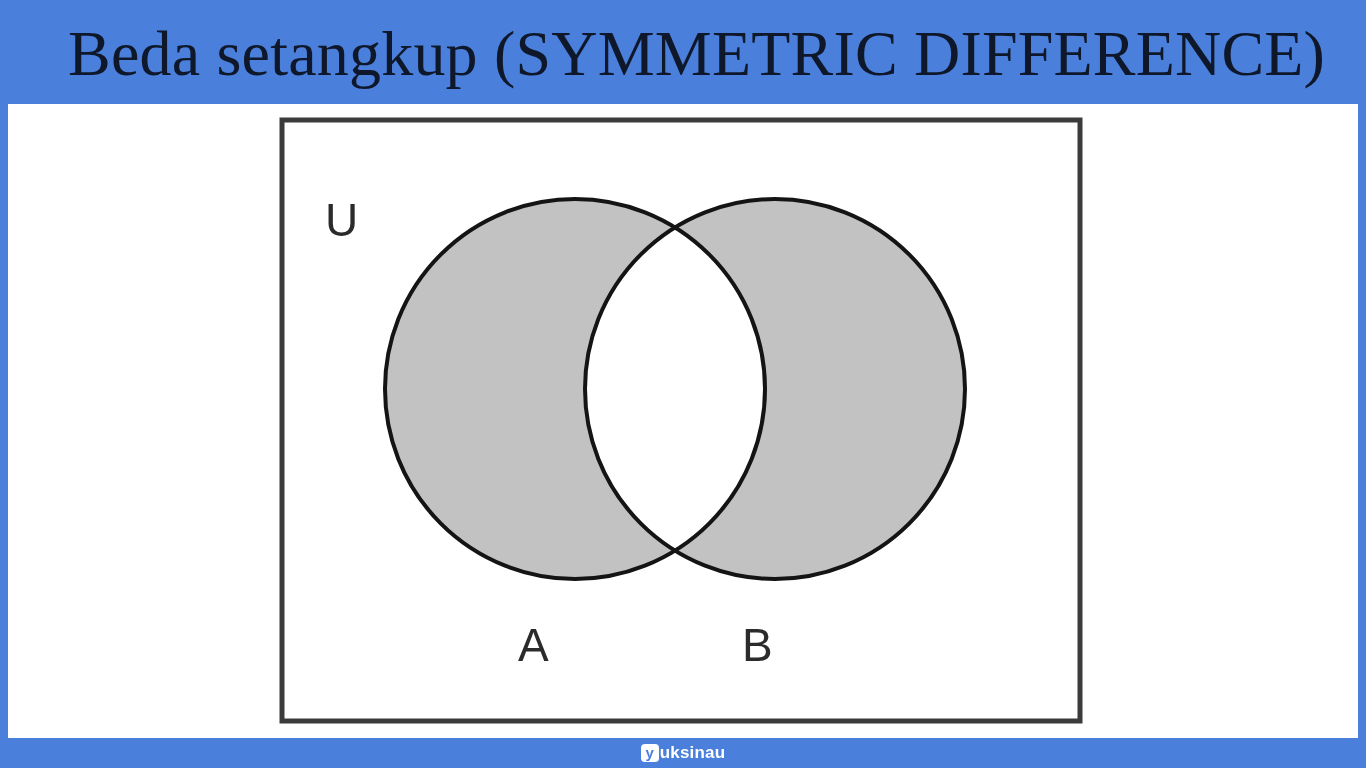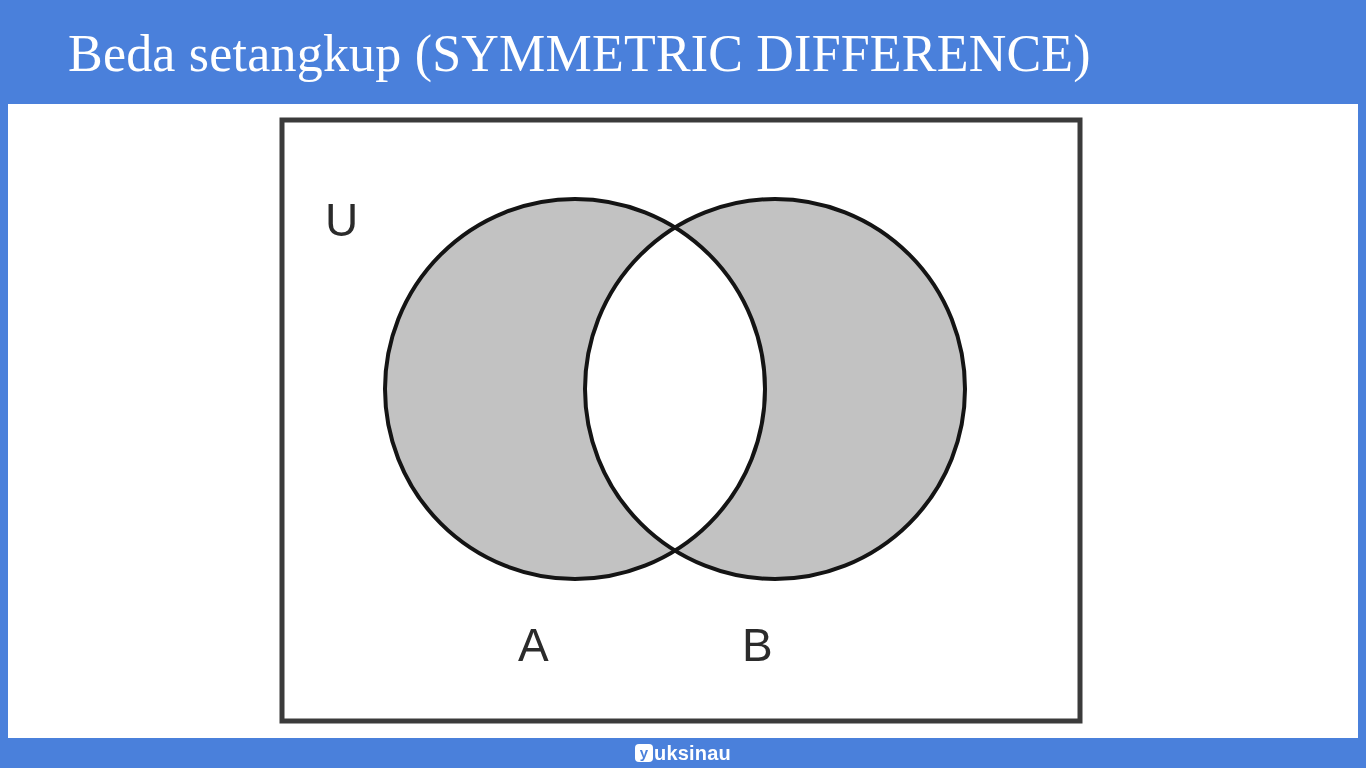--- a/index.html
+++ b/index.html
@@ -31,27 +31,27 @@
     background: #4a80db;
   }
 
   #slide-title {
     position: absolute;
     left: 68px;
     top: 12px;
     width: 1240px;
     height: 84px;
     line-height: 84px;
-    color: #ffffff;
+    color: #0f172a;
     font-family: "Liberation Serif", "DejaVu Serif", serif;
-    font-size: 52px;
+    font-size: 64px;
     font-weight: 400;
     letter-spacing: 0.2px;
     white-space: nowrap;
-    text-align: left;
+    text-align: center;
   }
 
   
   #content-sheet {
     position: absolute;
     left: 8px;
     top: 104px;
     width: 1350px;
     height: 634px;
     background: #ffffff;
@@ -103,21 +103,21 @@
     font-family: "Liberation Sans", sans-serif;
     font-size: 15px;
     font-weight: 700;
     line-height: 18px;
     text-align: center;
   }
 
   #watermark-text {
     color: #ffffff;
     font-family: "Liberation Sans", sans-serif;
-    font-size: 20px;
+    font-size: 17px;
     font-weight: 700;
     letter-spacing: 0.2px;
     line-height: 18px;
   }
 </style>
 </head>
 <body>
 
 <div id="slide">
 

